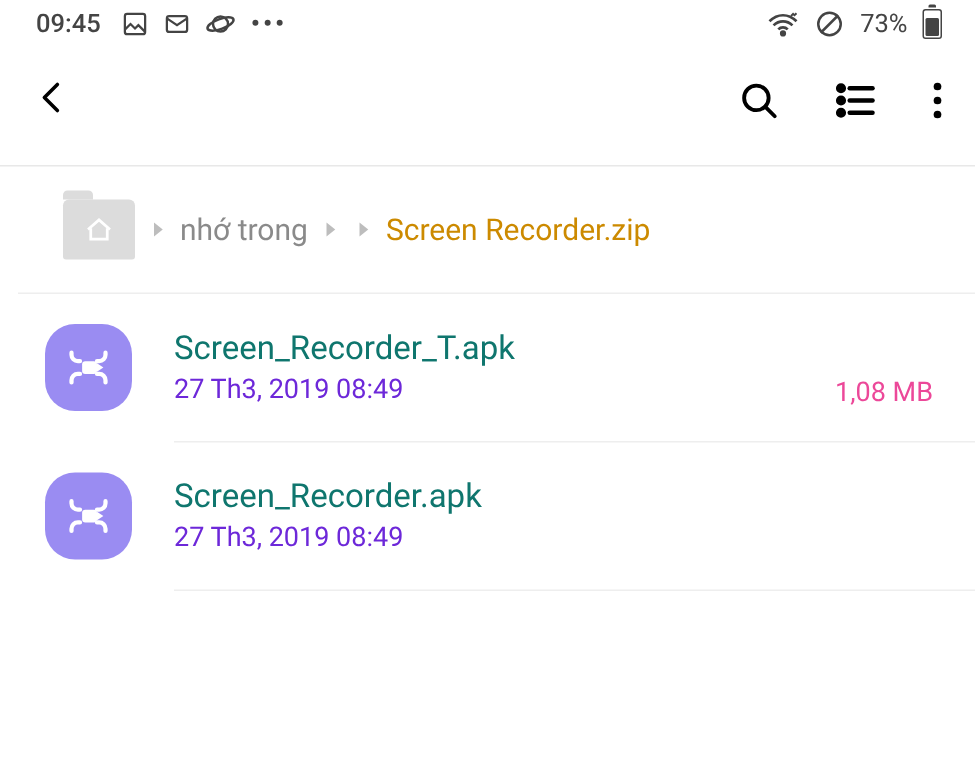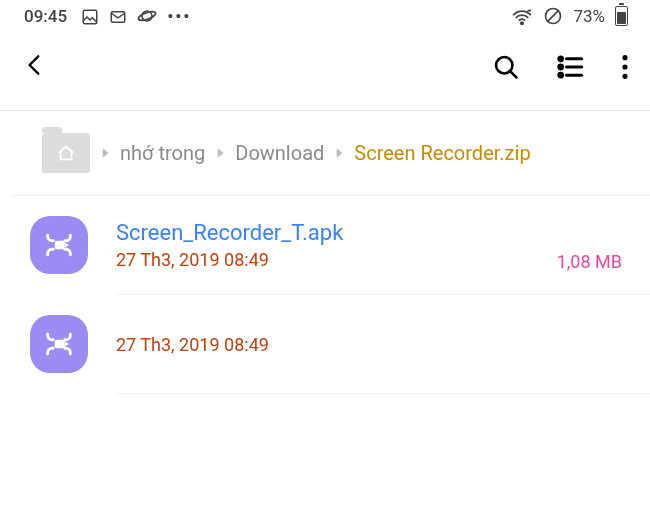--- a/index.html
+++ b/index.html
@@ -16,21 +16,21 @@
   .status-bar {
     display: flex;
     align-items: center;
     justify-content: space-between;
     padding: 6px 22px 4px 24px;
     font-size: 17px;
     color: #444;
   }
   .status-left, .status-right {
     display: flex;
-    align-items: flex-end;
+    align-items: center;
     gap: 10px;
   }
   .status-left .time { font-weight: 500; margin-right: 4px; }
   .status-icon { display: inline-flex; align-items: center; }
   .dots { letter-spacing: 2px; font-weight: 700; }
 
   .battery-icon {
     width: 13px; height: 20px;
     border: 1.5px solid #444; border-radius: 2px;
     position: relative;
@@ -103,22 +103,22 @@
     border-radius: 20px;
     background: #9a8cf2;
     display: flex; align-items: center; justify-content: center;
     flex: 0 0 auto;
   }
   .file-main {
     flex: 1;
     margin-left: 28px;
     min-width: 0;
   }
-  .file-name { font-size: 22px; color: #3b82f6; margin-bottom: 4px; }
-  .file-meta { font-size: 18px; color: #c2410c; }
+  .file-name { font-size: 22px; color: #0f766e; margin-bottom: 4px; }
+  .file-meta { font-size: 18px; color: #6d28d9; }
   .file-size { font-size: 18px; color: #ec4899; margin-left: 12px; white-space: nowrap; align-self: flex-end; padding-bottom: 2px; }
 
   .inner-divider {
     margin-left: 116px;
     height: 1px;
     background: #eee;
   }
 </style>
 </head>
 <body>
@@ -212,21 +212,20 @@
     <svg width="14" height="14" viewBox="0 0 24 24" fill="#bdbdbd">
         <polygon points="8,4 18,12 8,20"></polygon>
       </svg>
   </span>
   <span class="crumb">nhớ trong</span>
   <span class="sep">
     <svg width="14" height="14" viewBox="0 0 24 24" fill="#bdbdbd">
         <polygon points="8,4 18,12 8,20"></polygon>
       </svg>
   </span>
-  <span class="crumb">Download</span>
   <span class="sep">
     <svg width="14" height="14" viewBox="0 0 24 24" fill="#bdbdbd">
         <polygon points="8,4 18,12 8,20"></polygon>
       </svg>
   </span>
   <span class="crumb active">Screen Recorder.zip</span>
 </div>
 
 <div class="file-list">
 
@@ -255,19 +254,20 @@
       <svg width="34" height="34" viewBox="0 0 24 24" fill="none" stroke="#fff" stroke-width="2" stroke-linecap="round">
           <path d="M4 5v1a3 3 0 0 0 3 3h1"></path>
           <path d="M20 5v1a3 3 0 0 1-3 3h-1"></path>
           <path d="M4 19v-1a3 3 0 0 1 3-3h1"></path>
           <path d="M20 19v-1a3 3 0 0 0-3-3h-1"></path>
           <rect x="9" y="9" width="7" height="6" rx="1.5" fill="#fff" stroke="none"></rect>
           <polygon points="16,10 19,12 16,14" fill="#fff" stroke="none"></polygon>
         </svg>
     </div>
     <div class="file-main">
+      <div class="file-name">Screen_Recorder.apk</div>
       <div class="file-meta">27 Th3, 2019 08:49</div>
     </div>
   </div>
 
   <div class="inner-divider"></div>
 
 </div>
 
 </body></html>

